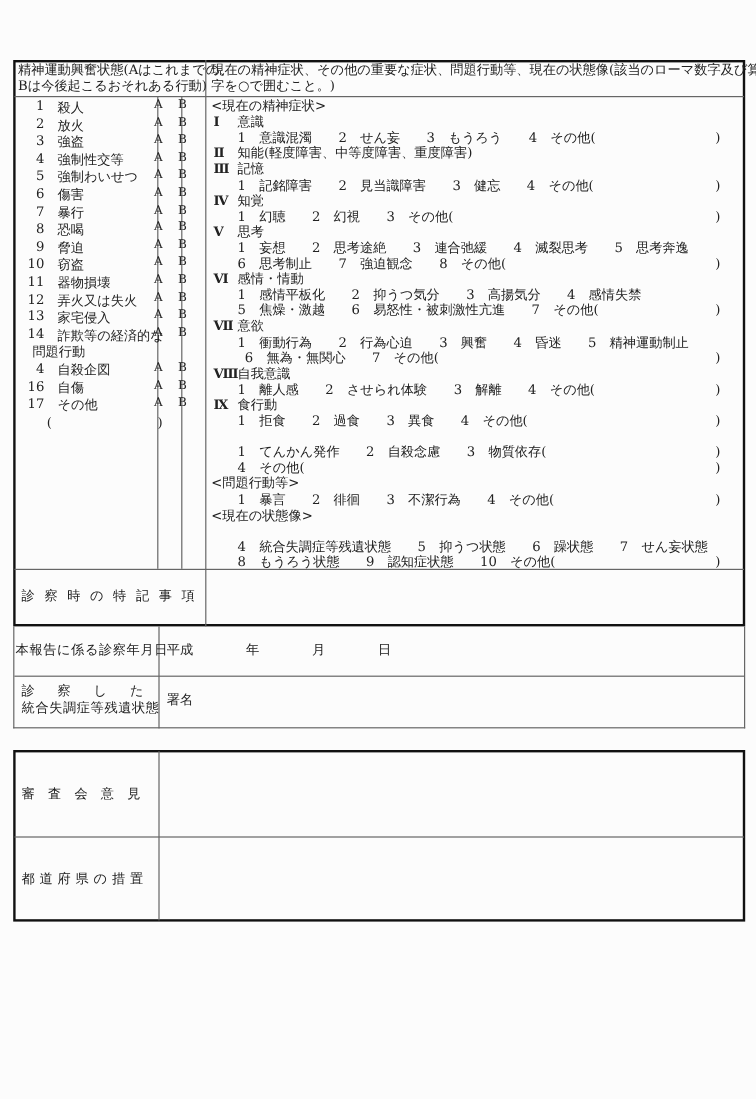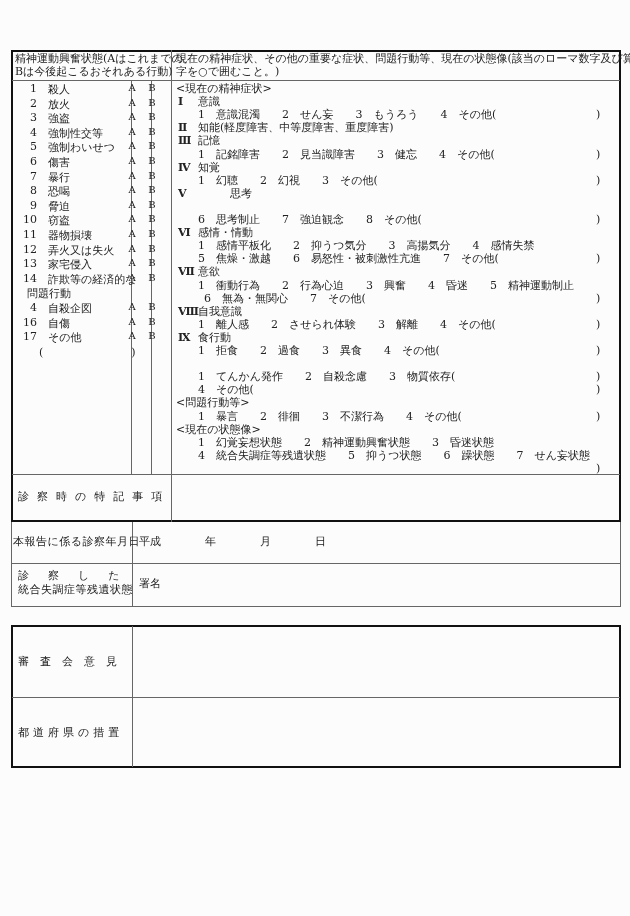--- a/index.html
+++ b/index.html
@@ -176,21 +176,24 @@
     <div class="row" style="top: 78.6px; width: 440px; line-height: 13.1px;">
       <span style="position:absolute;left:2px;font-weight:bold;">Ⅳ</span>
       <span style="position:absolute;left:22px;">知覚</span>
     </div>
     <div class="row" style="top: 91.7px; width: 440px; line-height: 13.1px;">
       <span style="position:absolute;left:22px;">1　幻聴　　2　幻視　　3　その他(</span>
       <span style="position:absolute;left:420px;">)</span>
     </div>
     <div class="row" style="top: 104.8px; width: 440px; line-height: 13.1px;">
       <span style="position:absolute;left:2px;font-weight:bold;">Ⅴ</span>
-      <span style="position:absolute;left:22px;margin-left:32px;">思考</span>
+      <span style="position:absolute;left:22px;">思考</span>
+    </div>
+    <div class="row" style="top: 117.9px; width: 440px; line-height: 13.1px;">
+      <span style="position:absolute;left:22px;">1　妄想　　2　思考途絶　　3　連合弛緩　　4　滅裂思考　　5　思考奔逸</span>
     </div>
     <div class="row" style="top: 131px; width: 440px; line-height: 13.1px;">
       <span style="position:absolute;left:22px;">6　思考制止　　7　強迫観念　　8　その他(</span>
       <span style="position:absolute;left:420px;">)</span>
     </div>
     <div class="row" style="top: 144.1px; width: 440px; line-height: 13.1px;">
       <span style="position:absolute;left:2px;font-weight:bold;">Ⅵ</span>
       <span style="position:absolute;left:22px;">感情・情動</span>
     </div>
     <div class="row" style="top: 157.2px; width: 440px; line-height: 13.1px;">
@@ -238,27 +241,25 @@
     <div class="row" style="top: 314.4px; width: 440px; line-height: 13.1px;">
       <span style="position:absolute;left:0px;">&lt;問題行動等&gt;</span>
     </div>
     <div class="row" style="top: 327.5px; width: 440px; line-height: 13.1px;">
       <span style="position:absolute;left:22px;">1　暴言　　2　徘徊　　3　不潔行為　　4　その他(</span>
       <span style="position:absolute;left:420px;">)</span>
     </div>
     <div class="row" style="top: 340.6px; width: 440px; line-height: 13.1px;">
       <span style="position:absolute;left:0px;">&lt;現在の状態像&gt;</span>
     </div>
-    <div class="row" style="top: 353.7px; width: 440px; line-height: 13.1px;">
-      <span style="position:absolute;left:22px;">1　幻覚妄想状態　　2　精神運動興奮状態　　3　昏迷状態</span>
-    </div>
     <div class="row" style="top: 366.8px; width: 440px; line-height: 13.1px;">
       <span style="position:absolute;left:22px;">4　統合失調症等残遺状態　　5　抑うつ状態　　6　躁状態　　7　せん妄状態</span>
     </div>
     <div class="row" style="top: 379.9px; width: 440px; line-height: 13.1px;">
+      <span style="position:absolute;left:22px;">8　もうろう状態　　9　認知症状態　　10　その他(</span>
       <span style="position:absolute;left:420px;">)</span>
     </div>
   </div>
 
 <div class="txt sp" style="left:18px; top:490px;">診察時の特記事項</div>
 <div class="abs" style="left:172px; top:476px; width:447px; height:44px;"></div>
 
 <div class="abs" style="left:11px; top:522px; width:610px; height:85px; border:1px solid #666; border-top:none; box-sizing:border-box;"></div>
 <div class="vline" style="left:132px; top:522px; height:85px;"></div>
 <div class="hline" style="left:12px; top:563px; width:608px;"></div>

